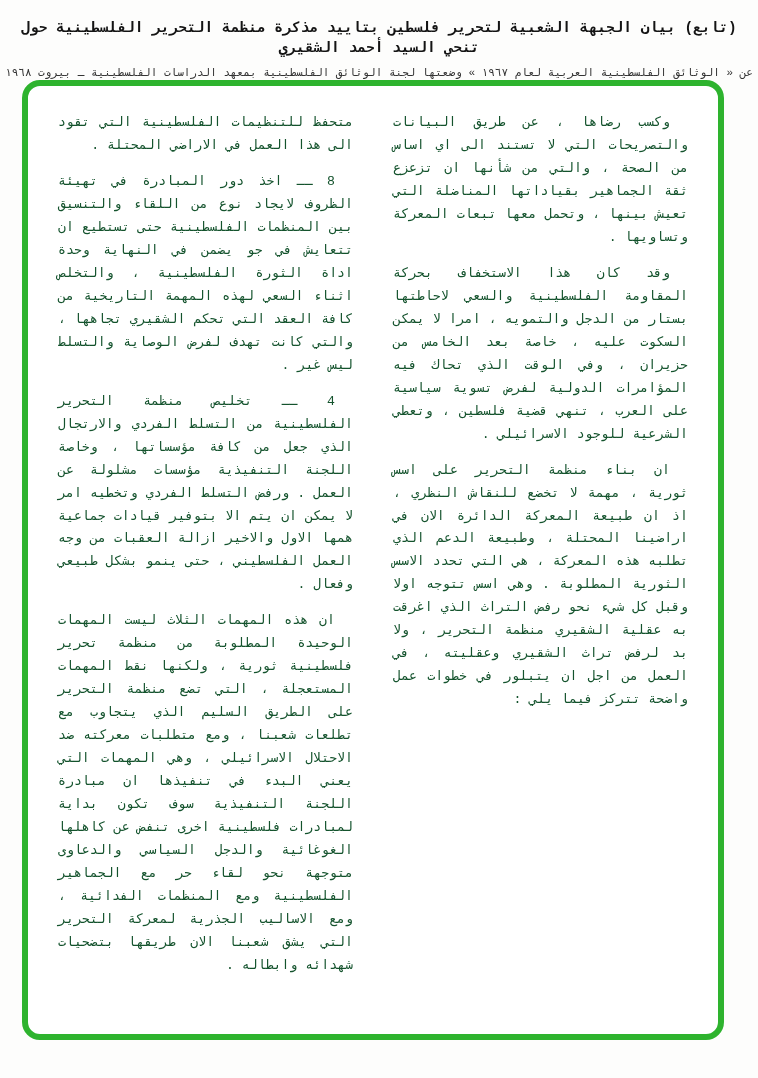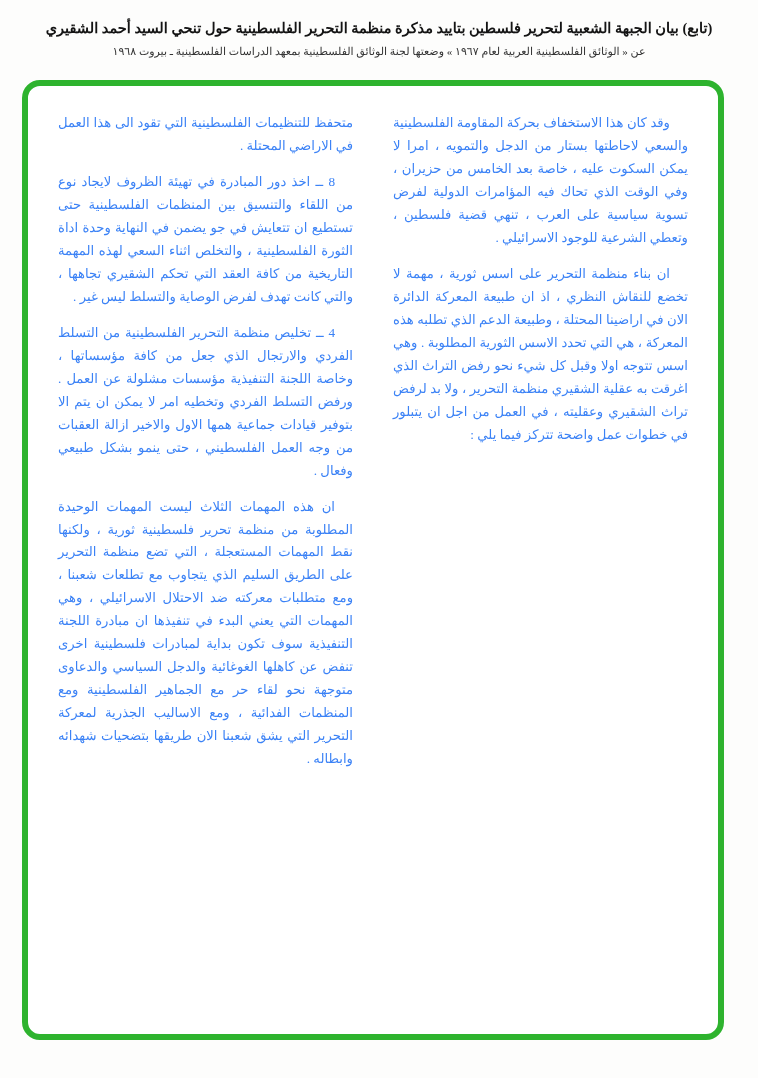--- a/index.html
+++ b/index.html
@@ -6,21 +6,21 @@
     margin: 0;
     padding: 0;
     background: #ffffff;
   }
   .page {
     position: relative;
     width: 758px;
     height: 1078px;
     background: #fdfdfc;
     overflow: hidden;
-    font-family: Liberation Serif, serif;
+    font-family: Liberation Mono, monospace;
     color: #1c1c1c;
   }
   .header {
     position: relative;
     z-index: 1;
     padding-top: 18px;
   }
   .title {
     direction: rtl;
     text-align: center;
@@ -56,21 +56,21 @@
     direction: rtl;
     gap: 40px;
     padding: 26px 30px 0 30px;
   }
   .col {
     flex: 1;
     direction: rtl;
     text-align: justify;
     font-size: 13.2px;
     line-height: 1.74;
-    color: #3b82f6;
+    color: #14532d;
   }
   .col p {
     margin: 0 0 13px 0;
     text-indent: 18px;
   }
   .col p.no-indent {
     text-indent: 0;
   }
 </style>
 </head>
@@ -80,20 +80,21 @@
 
   <div class="header">
     <div class="title">(تابع) بيان الجبهة الشعبية لتحرير فلسطين بتاييد مذكرة منظمة التحرير الفلسطينية حول تنحي السيد أحمد الشقيري</div>
     <div class="source">عن « الوثائق الفلسطينية العربية لعام ١٩٦٧ » وضعتها لجنة الوثائق الفلسطينية بمعهد الدراسات الفلسطينية ـ بيروت ١٩٦٨</div>
   </div>
 
   <div class="frame">
     <div class="columns">
 
       <div class="col">
+        <p>وكسب رضاها ، عن طريق البيانات والتصريحات التي لا تستند الى اي اساس من الصحة ، والتي من شأنها ان تزعزع ثقة الجماهير بقياداتها المناضلة التي تعيش بينها ، وتحمل معها تبعات المعركة وتساويها .</p>
         <p>وقد كان هذا الاستخفاف بحركة المقاومة الفلسطينية والسعي لاحاطتها بستار من الدجل والتمويه ، امرا لا يمكن السكوت عليه ، خاصة بعد الخامس من حزيران ، وفي الوقت الذي تحاك فيه المؤامرات الدولية لفرض تسوية سياسية على العرب ، تنهي قضية فلسطين ، وتعطي الشرعية للوجود الاسرائيلي .</p>
         <p>ان بناء منظمة التحرير على اسس ثورية ، مهمة لا تخضع للنقاش النظري ، اذ ان طبيعة المعركة الدائرة الان في اراضينا المحتلة ، وطبيعة الدعم الذي تطلبه هذه المعركة ، هي التي تحدد الاسس الثورية المطلوبة . وهي اسس تتوجه اولا وقبل كل شيء نحو رفض التراث الذي اغرقت به عقلية الشقيري منظمة التحرير ، ولا بد لرفض تراث الشقيري وعقليته ، في العمل من اجل ان يتبلور في خطوات عمل واضحة تتركز فيما يلي :</p>
       </div>
 
       <div class="col">
         <p class="no-indent">متحفظ للتنظيمات الفلسطينية التي تقود الى هذا العمل في الاراضي المحتلة .</p>
         <p>8 ــ اخذ دور المبادرة في تهيئة الظروف لايجاد نوع من اللقاء والتنسيق بين المنظمات الفلسطينية حتى تستطيع ان تتعايش في جو يضمن في النهاية وحدة اداة الثورة الفلسطينية ، والتخلص اثناء السعي لهذه المهمة التاريخية من كافة العقد التي تحكم الشقيري تجاهها ، والتي كانت تهدف لفرض الوصاية والتسلط ليس غير .</p>
         <p>4 ــ تخليص منظمة التحرير الفلسطينية من التسلط الفردي والارتجال الذي جعل من كافة مؤسساتها ، وخاصة اللجنة التنفيذية مؤسسات مشلولة عن العمل . ورفض التسلط الفردي وتخطيه امر لا يمكن ان يتم الا بتوفير قيادات جماعية همها الاول والاخير ازالة العقبات من وجه العمل الفلسطيني ، حتى ينمو بشكل طبيعي وفعال .</p>
         <p>ان هذه المهمات الثلاث ليست المهمات الوحيدة المطلوبة من منظمة تحرير فلسطينية ثورية ، ولكنها نقط المهمات المستعجلة ، التي تضع منظمة التحرير على الطريق السليم الذي يتجاوب مع تطلعات شعبنا ، ومع متطلبات معركته ضد الاحتلال الاسرائيلي ، وهي المهمات التي يعني البدء في تنفيذها ان مبادرة اللجنة التنفيذية سوف تكون بداية لمبادرات فلسطينية اخرى تنفض عن كاهلها الغوغائية والدجل السياسي والدعاوى متوجهة نحو لقاء حر مع الجماهير الفلسطينية ومع المنظمات الفدائية ، ومع الاساليب الجذرية لمعركة التحرير التي يشق شعبنا الان طريقها بتضحيات شهدائه وابطاله .</p>
       </div>

